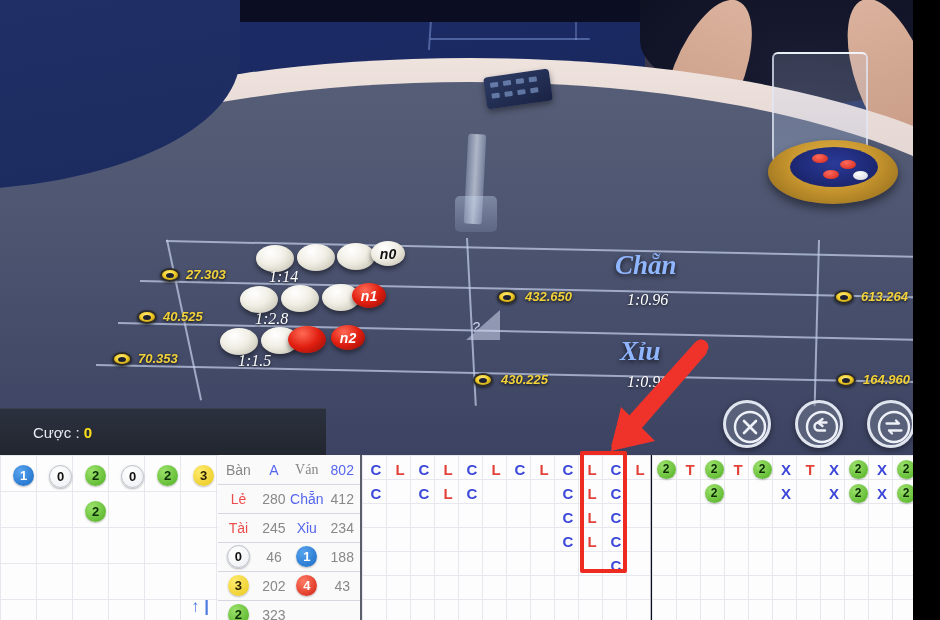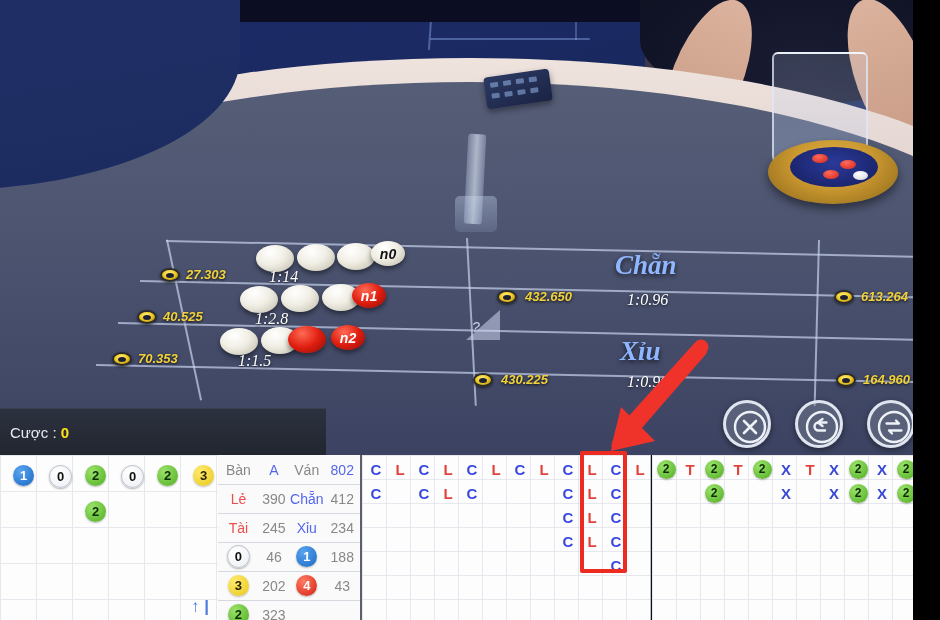--- a/index.html
+++ b/index.html
@@ -99,21 +99,21 @@
   .cbtn svg{position:absolute;left:7px;top:7px;}
 
   
   .botbar{position:absolute;left:0;top:408px;width:326px;height:47px;
      background:linear-gradient(180deg,#2c313f,#22262f);border-top:1px solid #3a4050;
      display:flex;align-items:center;padding-left:9px;box-sizing:border-box;}
   .tbtn{height:30px;min-width:76px;border-radius:3px;display:flex;align-items:center;justify-content:center;
      color:#fff;font-size:15px;margin-right:8px;}
   .tbtn.on{background:linear-gradient(180deg,#4b92e8,#3579d6);border:1px solid #6fb0f5;}
   .tbtn.off{background:linear-gradient(180deg,#4b5060,#3b404e);border:1px solid #585e70;color:#dfe3ea;}
-  .cuoc{color:#e8ebf2;font-size:15px;margin-left:1px;}
+  .cuoc{color:#e8ebf2;font-size:15px;margin-left:24px;}
   .cuoc b{color:#ffe11a;}
 
   
   .panel{position:absolute;top:455px;height:165px;background:#fdfdfd;overflow:hidden;}
   .p-left{left:0;width:218px;border-right:1px solid #b9bdc6;}
   .p-stats{left:218px;width:142px;background:#fafafa;border-right:2px solid #5a5f6b;}
   .p-mid{left:362px;width:288px;border-right:1px solid #b9bdc6;}
   .p-right{left:652px;width:288px;}
   .gridbg{position:absolute;left:0;top:0;width:100%;height:100%;
      background-image:linear-gradient(to right,#e6e8ee 1px,transparent 1px),
@@ -283,26 +283,26 @@
         <div class="bead b-green" style="left: 85px; top: 46px;">2</div>
       </div>
     <div class="scroll-up">↑ |</div>
   </div>
 
   <div class="panel p-stats">
     <div id="statsRows">
         <div class="srow" style="top: 0px;">
           <div class="sc gray-t" style="width: 46px;">Bàn</div>
           <div class="sc blue-t" style="width: 34px;">A</div>
-          <div class="sc gray-t" style="width: 40px;">Ván</div>
+          <div class="sc gray-t" style="width: 40px; font-family: Liberation Serif, serif;">Ván</div>
           <div class="sc blue-t" style="width: 40px;">802</div>
         </div>
         <div class="srow" style="top: 29px;">
           <div class="sc red-t" style="width: 46px;">Lẻ</div>
-          <div class="sc gray-t" style="width: 34px;">390</div>
+          <div class="sc gray-t" style="width: 34px;">280</div>
           <div class="sc blue-t" style="width: 40px;">Chẵn</div>
           <div class="sc gray-t" style="width: 40px;">412</div>
         </div>
         <div class="srow" style="top: 58px;">
           <div class="sc red-t" style="width: 46px;">Tài</div>
           <div class="sc gray-t" style="width: 34px;">245</div>
           <div class="sc blue-t" style="width: 40px;">Xỉu</div>
           <div class="sc gray-t" style="width: 40px;">234</div>
         </div>
         <div class="srow" style="top: 87px;">

